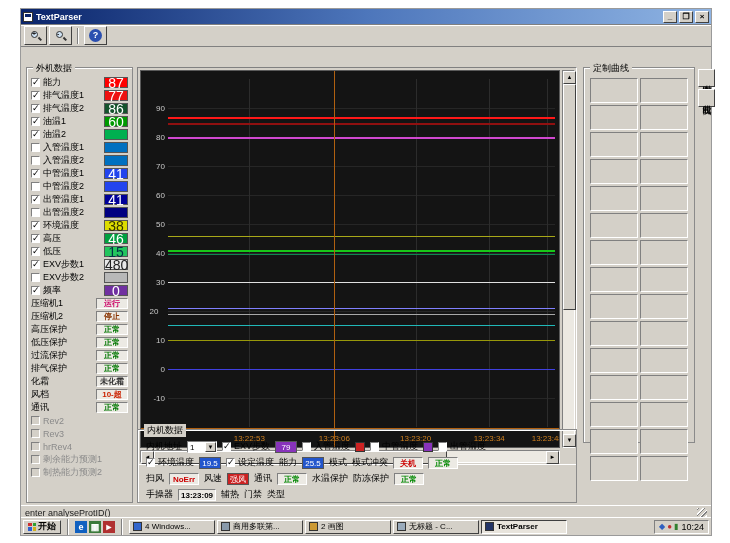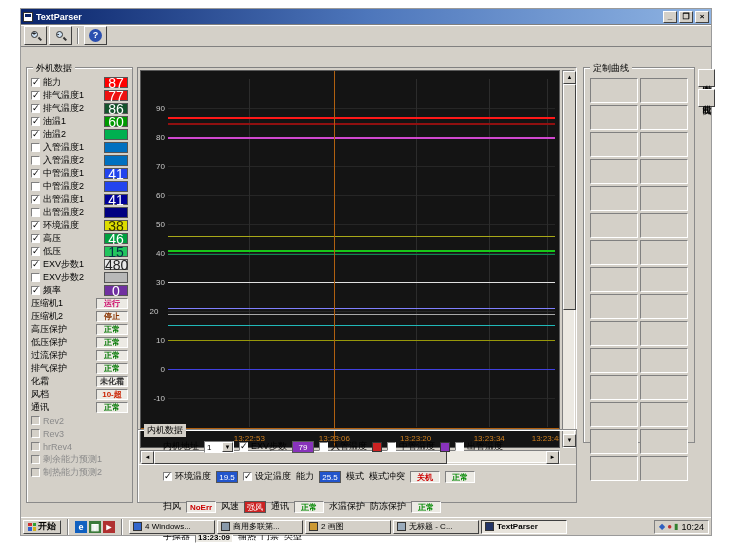--- a/index.html
+++ b/index.html
@@ -87,21 +87,21 @@
 
   
   .slots { position:absolute; inset:10px 4px 2px 6px; display:flex; flex-wrap:wrap; gap:2px; align-content:flex-start; }
   .slot { width:48px; height:25px; background:#d4d0c8; border:1px solid; border-color:#808080 #fff #fff #808080; }
 
   .side-tabs { position:absolute; display:flex; flex-direction:column; gap:2px; }
   .side-tab { writing-mode:vertical-rl; font-size:9px; padding:8px 1px; background:#d4d0c8;
               border:1px solid; border-color:#ffffff #404040 #404040 #ffffff; text-align:center; }
 
   
-  .bp-rows { position:absolute; inset:10px 6px 2px 8px; display:flex; flex-direction:column; gap:17px;margin-left:17px; }
+  .bp-rows { position:absolute; inset:10px 6px 2px 8px; display:flex; flex-direction:column; gap:3px; }
   .bp-row { display:flex; align-items:center; gap:5px; height:14px; font-size:9px; white-space:nowrap; }
   .bp-label { color:#000; }
   .combo { display:inline-flex; width:30px; height:12px; background:#fff;
            border:1px solid; border-color:#808080 #fff #fff #808080; }
   .combo-val { flex:1; font-size:8px; line-height:11px; padding-left:2px; }
   .combo-btn { width:11px; height:10px; font-size:6px; text-align:center; line-height:9px; }
   .bp-check { display:inline-flex; align-items:center; gap:3px; }
   .bp-badge { display:inline-block; min-width:22px; height:12px; font-size:8px; text-align:center;
               line-height:12px; padding:0 2px; border:1px solid #555; }
   .bp-status { display:inline-block; min-width:30px; height:12px; font-size:8px; font-weight:bold;
@@ -478,20 +478,24 @@
           </div>
       </div>
 
       <div class="side-tabs" style="left:677px; top:8px;">
           <span class="side-tab">实时文本</span>
           <span class="side-tab">实时曲线</span>
         </div>
 
     </div>
 
+    <div class="statusbar">
+      <span>enter analyseProtID()</span>
+      <span class="grip"></span>
+    </div>
 
   </div>
 
   <div class="taskbar">
     <span class="start-btn raised">
       <span class="winflag">
         <i style="background:#d03030"></i>
           <i style="background:#30a030"></i>
         <i style="background:#3060d0"></i>
           <i style="background:#d0b020"></i>

